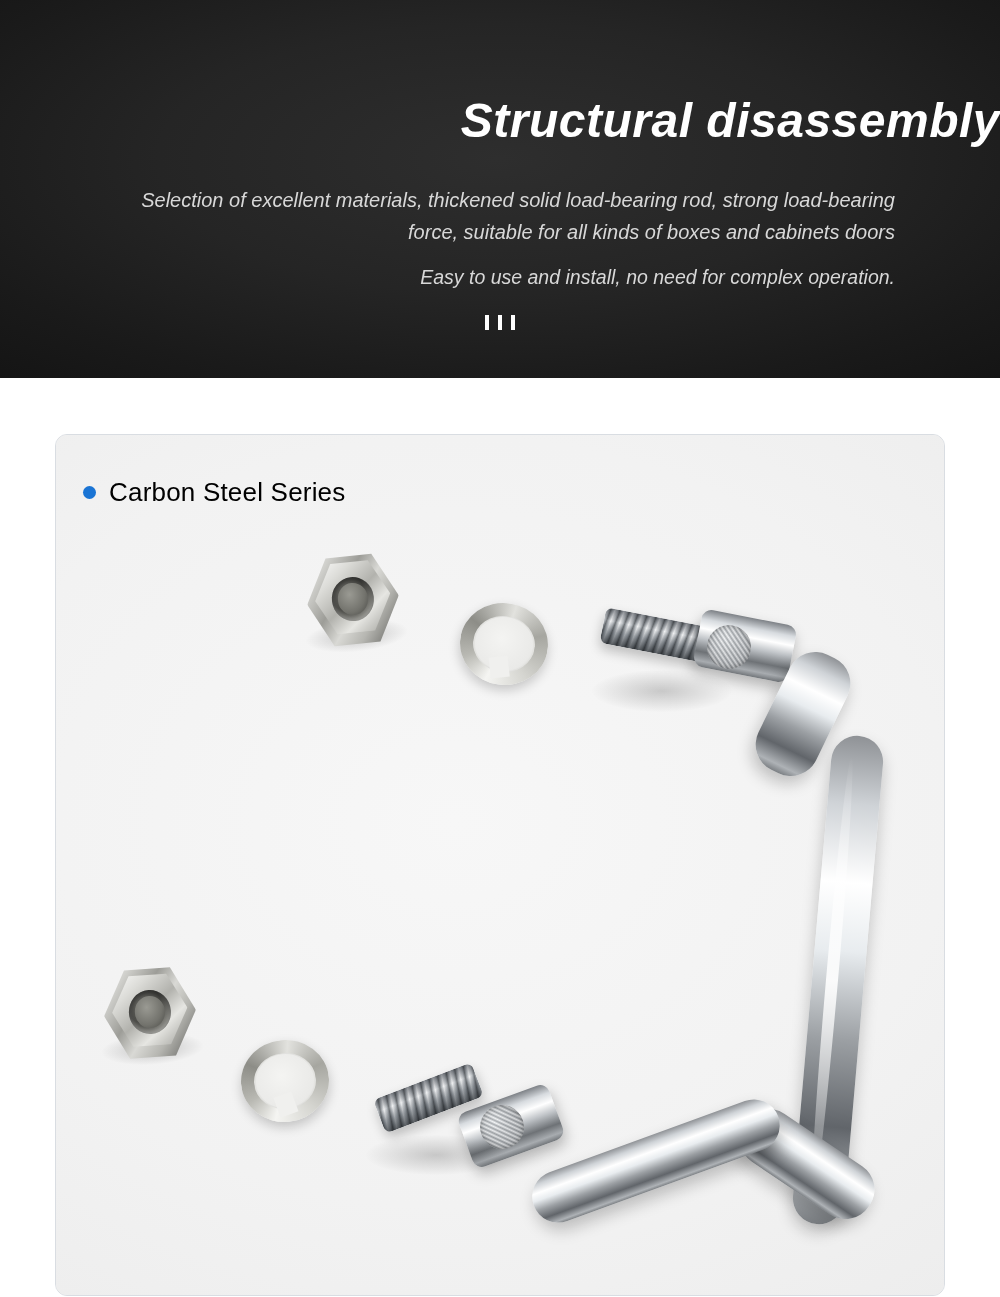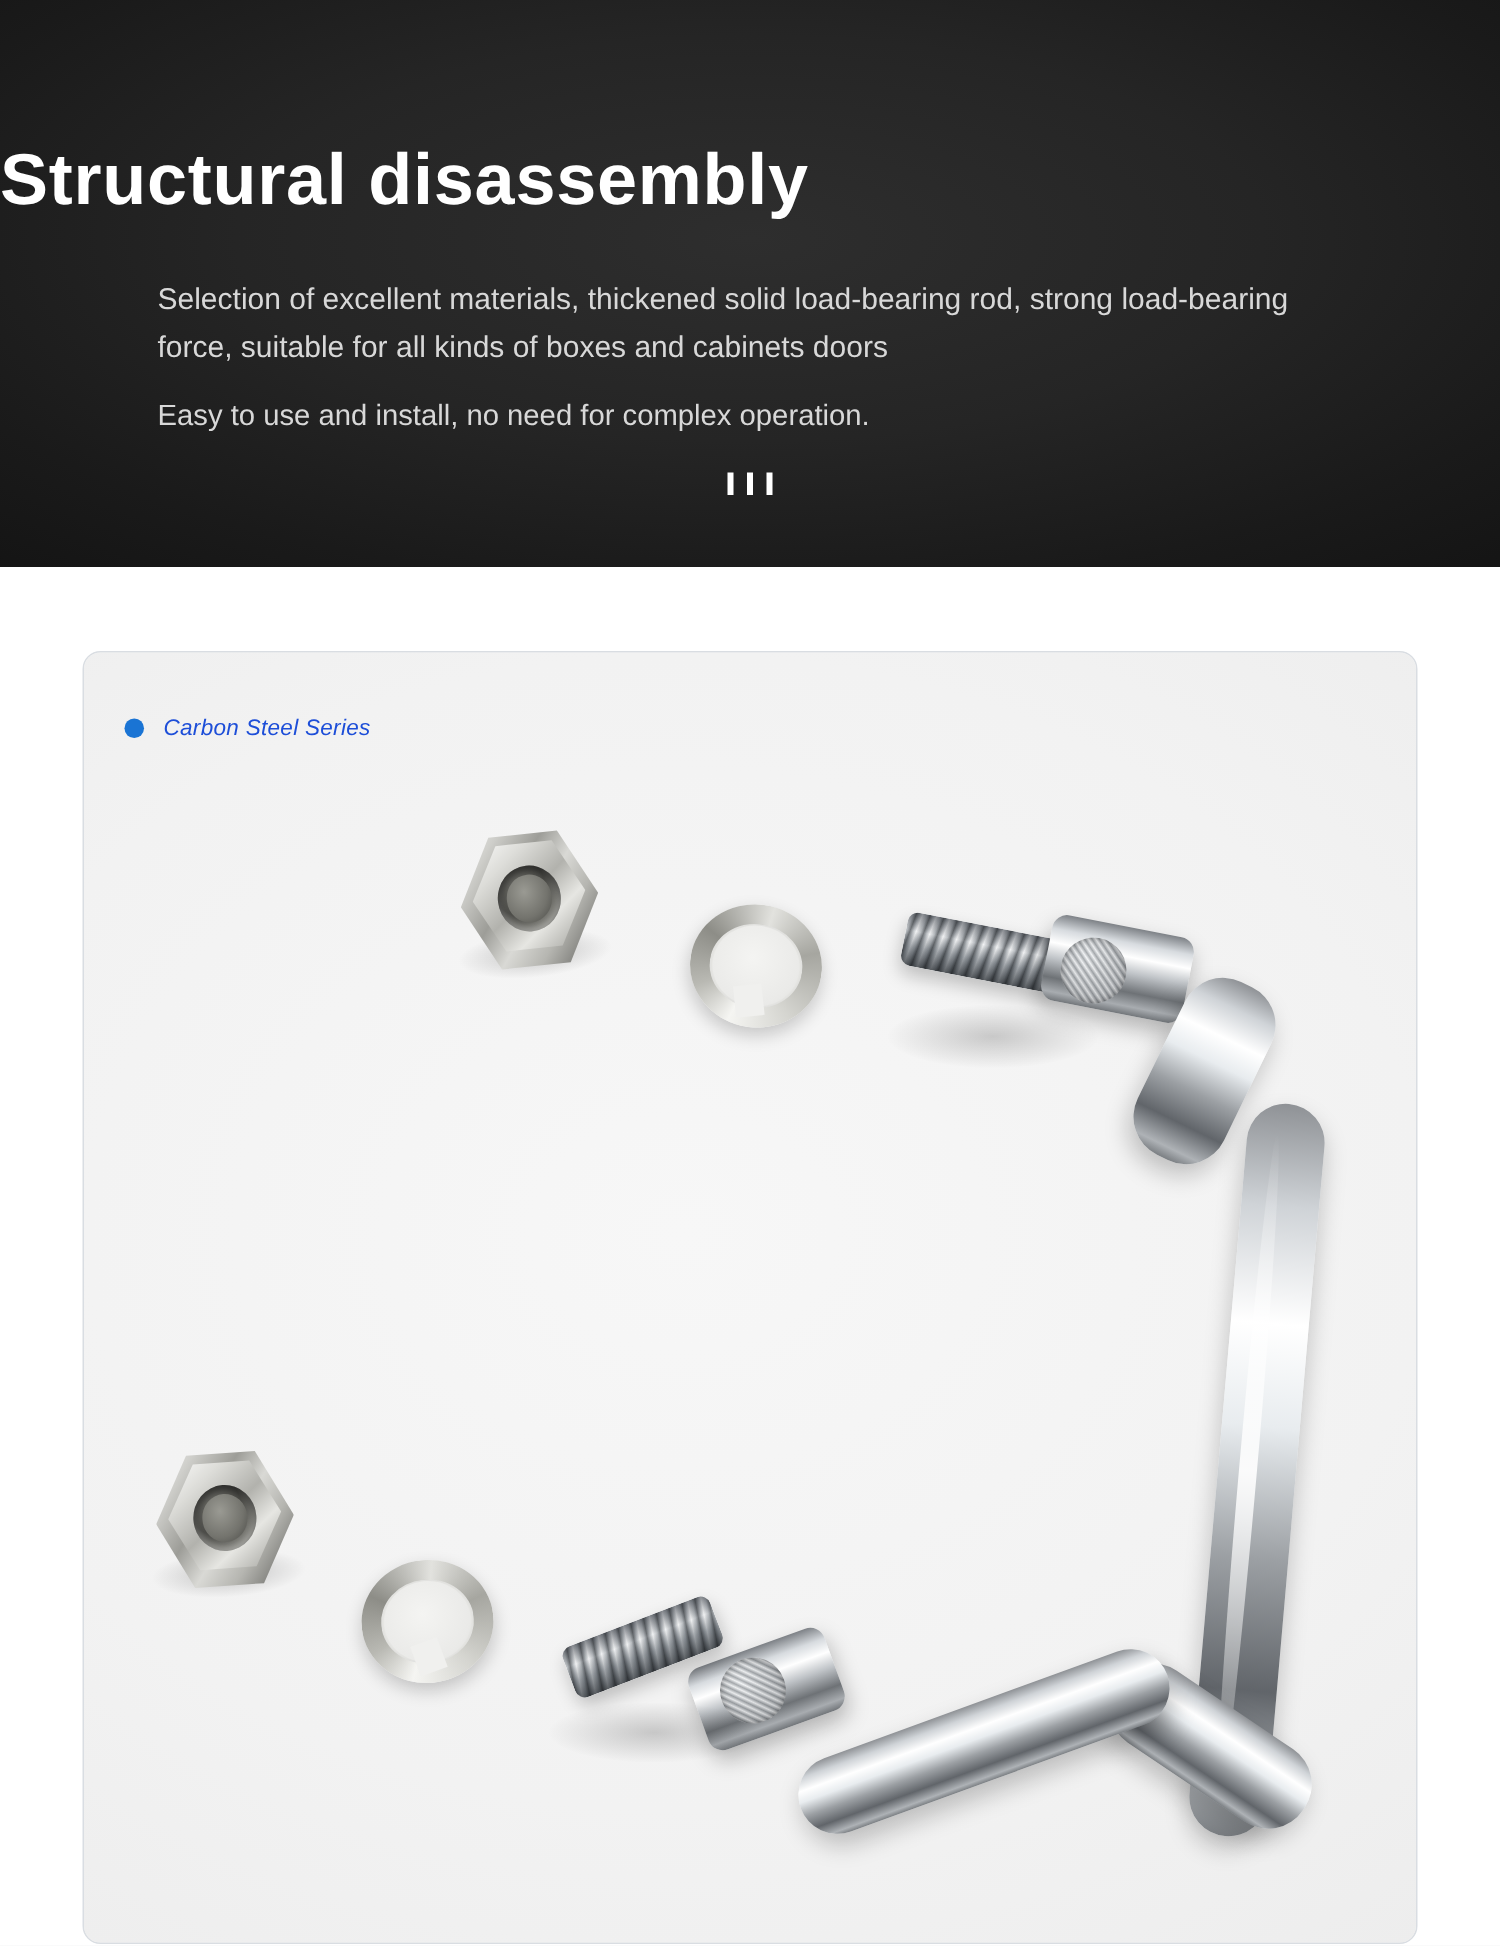--- a/index.html
+++ b/index.html
@@ -22,21 +22,22 @@
     background: #1b1b1b;
     background-image:
       radial-gradient(ellipse 760px 300px at 50% 42%, #2e2e2e 0%, #252525 45%, #1a1a1a 78%, #141414 100%);
     overflow: hidden;
   }
   .hero-inner {
     position: absolute;
     left: 0;
     top: 0;
     width: 1000px;
-    text-align: left;
+    text-align: right;
+    font-style: italic;
   }
   .hero-title {
     margin: 0;
     padding-top: 92px;
     font-size: 48px;
     font-weight: bold;
     letter-spacing: 0.5px;
     color: #ffffff;
     line-height: 1.2;
   }
@@ -94,24 +95,23 @@
     gap: 13px;
   }
   .bullet {
     width: 13px;
     height: 13px;
     border-radius: 50%;
     background: #1a74d4;
     flex: none;
   }
   .card-label-text {
-    font-size: 15px;
-    color: #1d4ed8;
+    font-size: 26px;
+    color: #000000;
     letter-spacing: 0.2px;
-    font-style: italic;
   }
 
   
   .photo {
     position: absolute;
     left: 0;
     top: 0;
     width: 888px;
     height: 860px;
     background:

